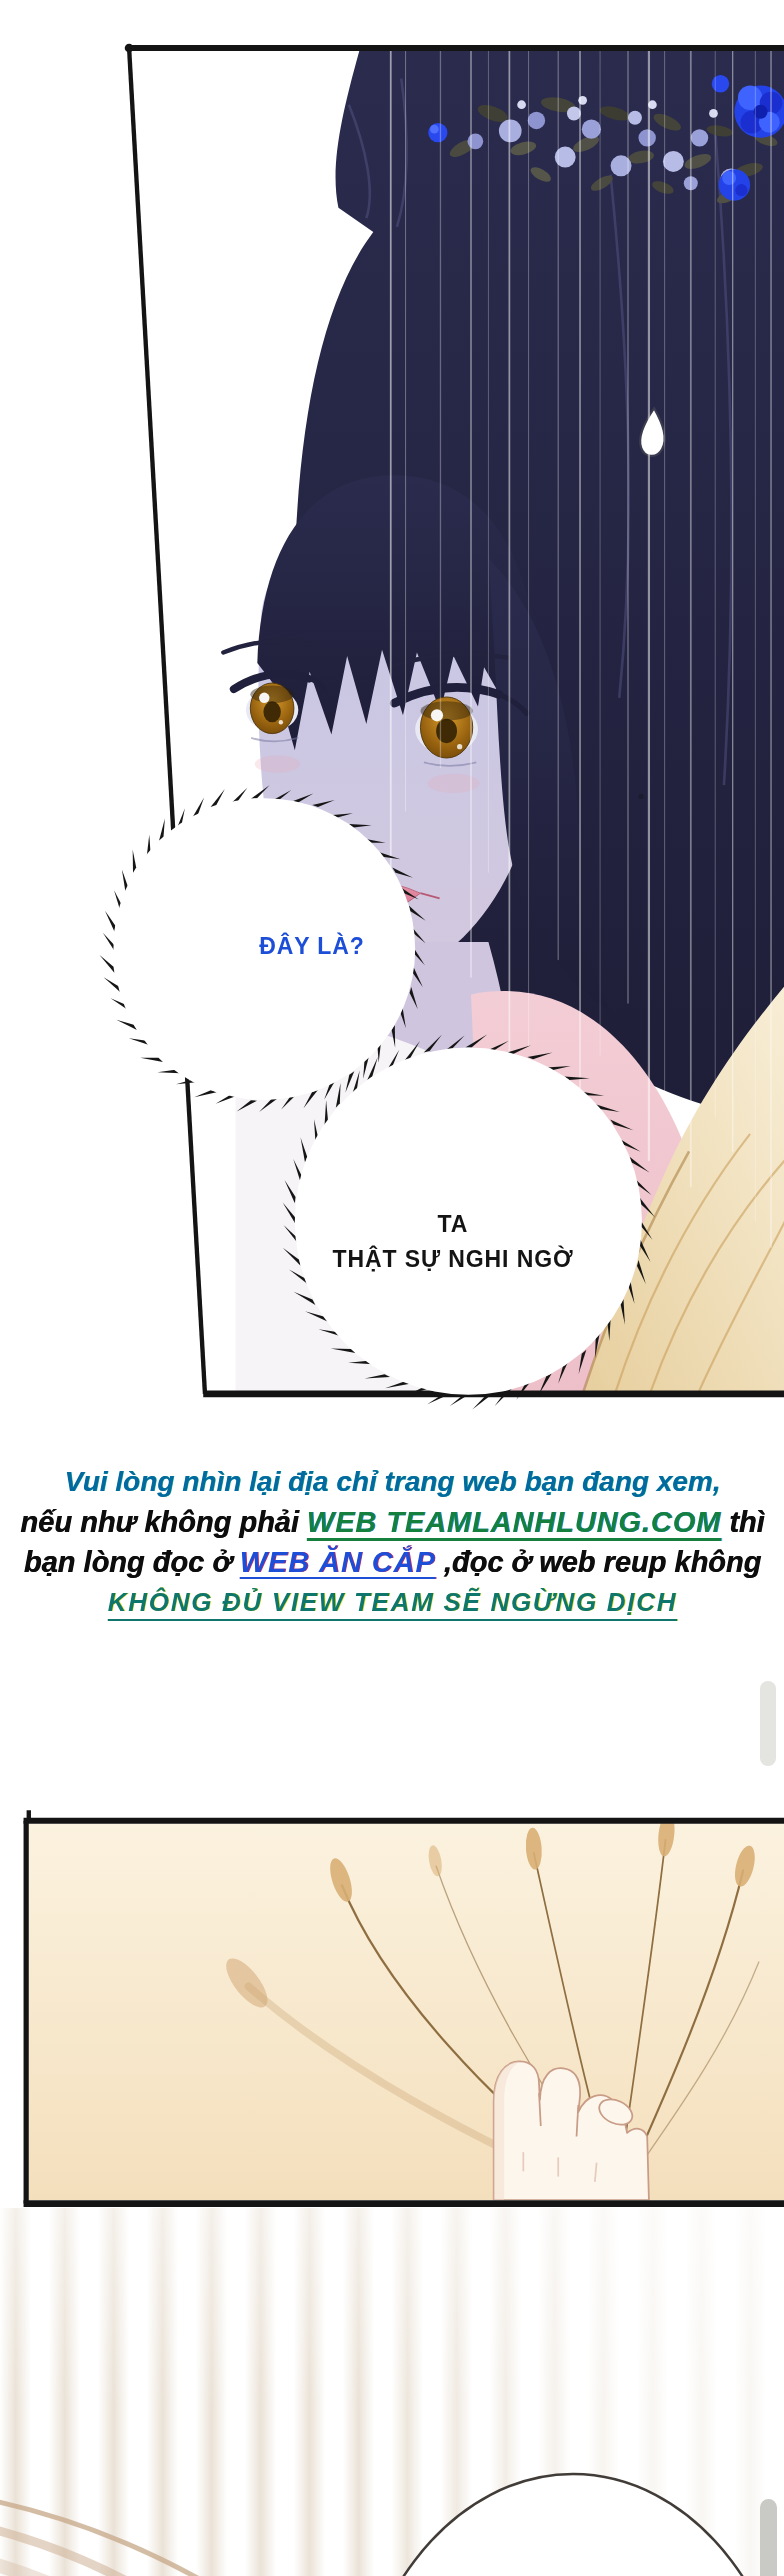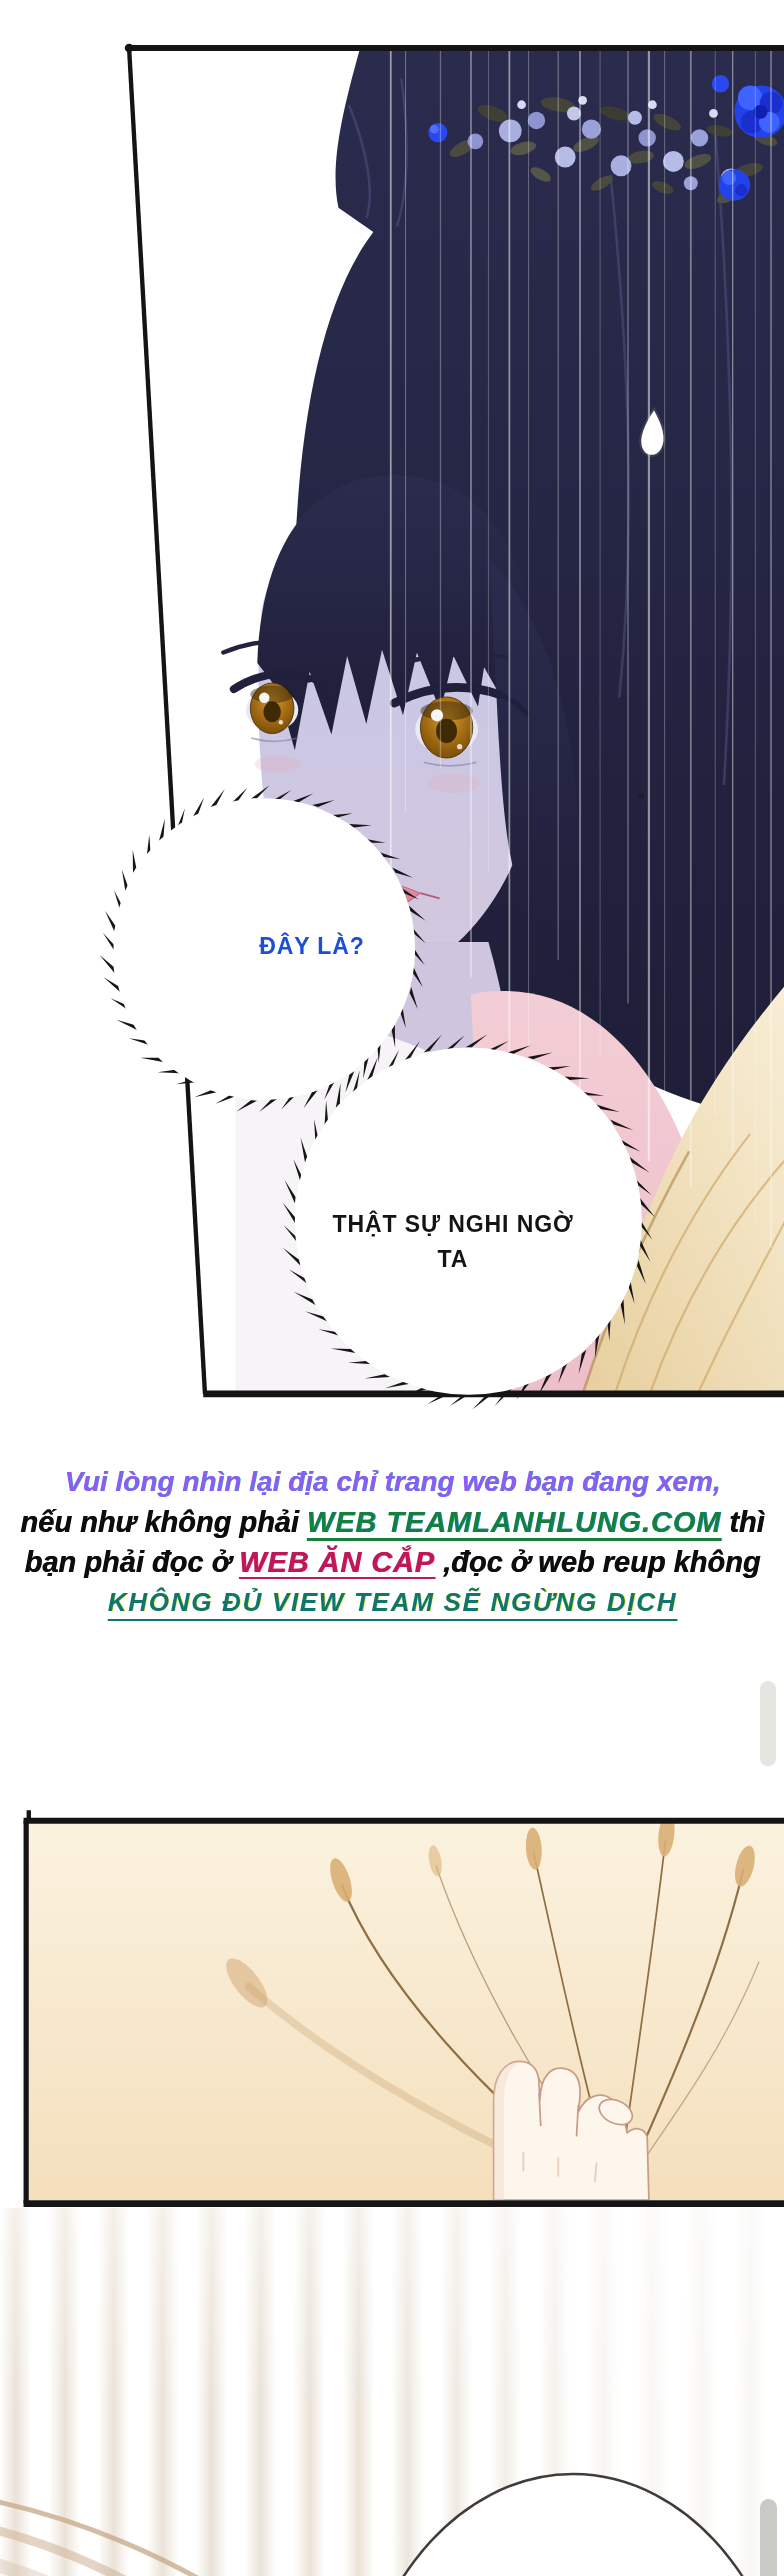--- a/index.html
+++ b/index.html
@@ -10,25 +10,25 @@
   
   .b1t{position:absolute;left:312px;top:946px;transform:translate(-50%,-50%);
        font-size:23px;font-weight:700;letter-spacing:0.9px;color:#1d4ed8;white-space:nowrap;}
   .b2t{position:absolute;left:453px;top:1242px;transform:translate(-50%,-50%);
        text-align:center;font-size:23px;font-weight:700;letter-spacing:0.9px;color:#141414;
        line-height:35px;white-space:nowrap;}
   
   .notice{position:absolute;left:0;top:1462px;width:785px;text-align:center;
           font-style:italic;font-weight:700;line-height:40px;}
   .notice div{white-space:nowrap;}
-  .n1{color:#8b5cf6;font-size:28px;text-shadow:0.5px 0 0 #2db98b;}
+  .n1{color:#0369a1;font-size:28px;text-shadow:0.5px 0 0 #2db98b;}
   .n2,.n3{color:#0d0d0d;font-size:29px;text-shadow:0.5px 0 0 #0d0d0d;}
   .lnk{color:#15803d;text-decoration:underline;text-decoration-thickness:2.6px;
        text-underline-offset:6.1px;text-shadow:0.7px 0 0 #1e8ef7;letter-spacing:0.9px;}
-  .hl{color:#be185d;text-decoration:underline;text-decoration-thickness:1.7px;
+  .hl{color:#1d4ed8;text-decoration:underline;text-decoration-thickness:1.7px;
       text-underline-offset:5.2px;text-shadow:0.7px 0 0 #e8254f;letter-spacing:0.9px;}
   .n4{color:#0f766e;font-size:26px;letter-spacing:1.7px;text-decoration:underline;
       text-decoration-thickness:1.7px;text-underline-offset:7.8px;text-shadow:0.6px 0 0 #d9e015;}
   
   .thumbA{position:absolute;left:760px;top:1681px;width:15.7px;height:85px;
           background:#e4e4e1;border-radius:7.8px;}
   .thumbB{position:absolute;left:760px;top:2499px;width:16.6px;height:77px;
           background:#c9c9c5;border-radius:8.7px 8.7px 0 0;}
   
   .p3{position:absolute;left:0;top:2208px;width:785px;height:368px;background:#ffffff;}
@@ -341,28 +341,28 @@
         <polygon points="709.8083059515292,1305.3504390175915 713.0613681558356,1311.5486311971638 734.5420225159324,1320.3372775991502" fill="#161616"></polygon>
         <polygon points="721.8271151897486,1326.1610706291362 724.3093493990464,1332.7061843279344 744.6354918041588,1344.2101931958439" fill="#161616"></polygon>
         <polygon points="726.4669913904997,1349.6958334386475 728.1422010405126,1356.49242616063 746.8763648369477,1370.0682195179033" fill="#161616"></polygon>
         <polygon points="733.1344786905211,1372.6592562501028 733.9782354523084,1379.608218368789 750.953573397036,1395.5425982187965" fill="#161616"></polygon>
       </g>
     <circle cx="537" cy="1400" r="199" fill="#ffffff"></circle>
   </svg>
 
   <div class="b1t">ĐÂY LÀ?</div>
   <div class="b2t">
+    <div>TA</div>
     <div>THẬT SỰ NGHI NGỜ</div>
-    <div>TA</div>
   </div>
 
   <div class="notice">
     <div class="n1">Vui lòng nhìn lại địa chỉ trang web bạn đang xem,</div>
     <div class="n2"><span>nếu như không phải </span><span class="lnk">WEB TEAMLANHLUNG.COM</span><span> thì</span></div>
-    <div class="n3"><span>bạn phải đọc ở </span><span class="hl">WEB ĂN CẮP</span><span> ,đọc ở web reup không</span></div>
+    <div class="n3"><span>bạn lòng đọc ở </span><span class="hl">WEB ĂN CẮP</span><span> ,đọc ở web reup không</span></div>
     <div class="n4">KHÔNG ĐỦ VIEW TEAM SẼ NGỪNG DỊCH</div>
   </div>
 
   <div class="thumbA"></div>
 
   <svg class="abs" style="left:0;top:1805px" width="785" height="403" viewBox="0 0 900 462">
     <defs>
       <linearGradient id="creamG" x1="0" y1="0" x2="0" y2="1">
         <stop offset="0" stop-color="#fbf2df"></stop>
           <stop offset="1" stop-color="#f4dfbc"></stop>

